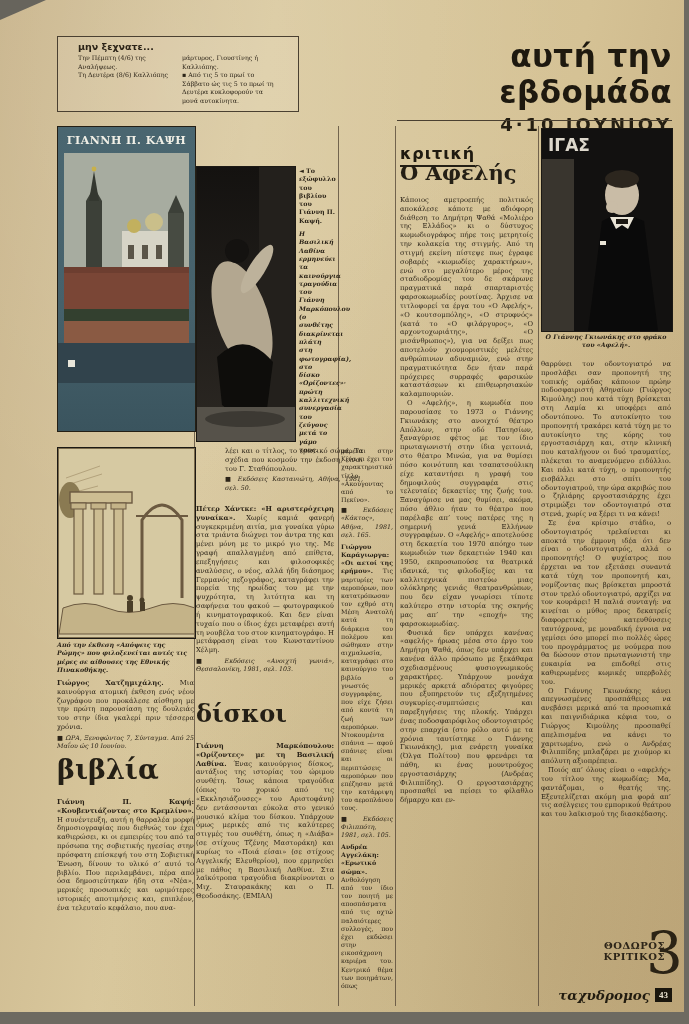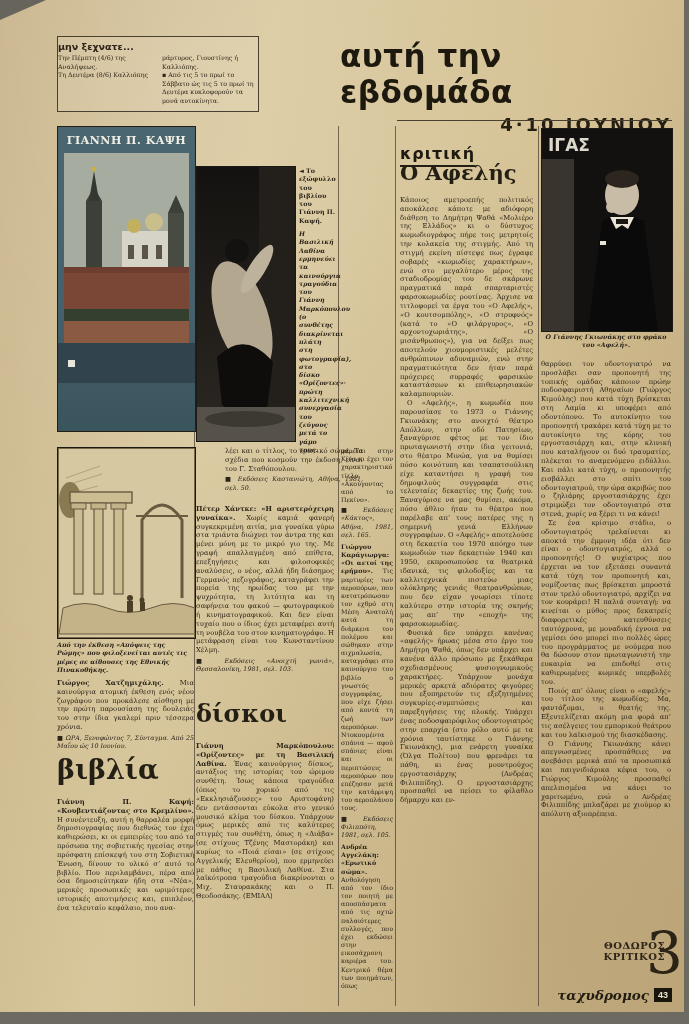--- a/index.html
+++ b/index.html
@@ -20,38 +20,38 @@
   .vrule{position:absolute;width:1px;background:#584a38;opacity:.8;}
   .hrule{position:absolute;height:1px;background:#4a4031;}
   .body-text{font-size:6.8px;line-height:1.3;text-align:justify;}
   .body-text p{margin:0;text-indent:7px;}
   .body-text p.noindent{text-indent:0;}
   .lead{font-weight:bold;}
   .credit{font-size:6.3px;font-style:italic;margin-top:2px;text-indent:0 !important;}
   .caption{font-size:6.3px;font-weight:bold;font-style:italic;line-height:1.32;}
   .sec-heading{font-family:"DejaVu Serif", serif;font-weight:bold;color:#241f15;}
   .clip{overflow:hidden;}
-  .reminder{border:1px solid #4a4031;padding:4px 0;background:rgba(255,250,235,0.10);}
+  .reminder{border:1px solid #4a4031;padding:4px 20px;background:rgba(255,250,235,0.10);}
   .reminder .title{font-weight:bold;font-size:9.5px;font-family:"DejaVu Sans", sans-serif;margin-bottom:2px;}
   .reminder .cols{display:flex;gap:8px;font-size:6.3px;line-height:1.35;}
   .reminder .col{flex:1;}
-  .week-title{font-family:"DejaVu Sans", sans-serif;font-weight:bold;font-size:31px;letter-spacing:.5px;color:#1e190f;}
+  .week-title{font-family:"DejaVu Sans", sans-serif;font-weight:bold;font-size:31px;letter-spacing:.5px;color:#1e190f;text-align:right;}
   .week-dates{font-family:"DejaVu Sans", sans-serif;font-weight:bold;font-size:18px;letter-spacing:3px;text-align:right;margin-top:4px;color:#241e12;}
   .cover{background:linear-gradient(#4a6670 0%, #46616b 60%, #3a545e 100%);border:1px solid #241f15;}
   .cover-author{color:#f0efe6;font-weight:bold;font-size:11px;text-align:center;letter-spacing:.5px;padding-top:7px;}
   .cover-title{font-weight:bold;font-size:12.5px;text-align:center;letter-spacing:1px;line-height:1.15;margin-top:5px;
     color:rgba(235,242,242,0.22);-webkit-text-stroke:0.7px #cdd8d8;}
   .cover-photo{display:block;margin:6px auto 0 auto;}
   .cover-bottom{height:40px;margin-top:0;background:#31434c;display:flex;align-items:center;padding-left:10px;}
   .cover-logo{width:7px;height:7px;background:#e8e6da;}
   .photo-frame{border:1px solid #1c1914;}
   .sig{font-weight:bold;font-size:10px;text-align:right;letter-spacing:.5px;}
   .big-number{font-family:"DejaVu Serif", serif;font-size:58px;color:#2b2315;line-height:1;}
   .footer-brand{font-style:italic;font-weight:bold;font-size:13.5px;font-family:"DejaVu Serif", serif;color:#221c10;}
-  .footer-issuebox{background:#1a160d;color:#e9e2cf;font-family:Liberation Sans, sans-serif;
+  .footer-issuebox{background:#1a160d;color:#e9e2cf;font-family:Liberation Serif, serif;
     font-weight:bold;font-size:9px;padding:2px 4px;margin-left:5px;}
   .kritiki{font-family:"DejaVu Sans", sans-serif;font-weight:bold;font-size:16px;letter-spacing:1px;
     border-bottom:2.5px solid #241f15;display:inline-block;padding-bottom:2px;color:#1f1a10;}
   .afelis-title{font-weight:bold;font-size:21px;color:#241f15;}
   .corner-tl{position:absolute;left:0;top:0;width:0;height:0;
     border-left:46px solid #67645c;border-bottom:20px solid transparent;}
   .edge-bottom{position:absolute;left:0;top:1012px;width:689px;height:12px;background:#6d6a61;}
   .edge-right{position:absolute;left:684px;top:0;width:5px;height:1024px;background:#6d6a61;}
 </style>
 </head>
@@ -209,22 +209,22 @@
   <polygon points="68,88 92,88 88,132 72,132" fill="#e9e4d6"></polygon>
   <path d="M46 202 L60 92 L68 88 L74 100 L80 96 L86 100 L92 88 L102 92 L116 202 Z" fill="#0a0a0a"></path>
   <rect x="74" y="90" width="12" height="5" fill="#1a1712"></rect>
   <rect x="58" y="112" width="6" height="4" fill="#e9e4d6"></rect>
 </svg>
 <div class="abs caption" style="left:541px;top:333px;width:130px;text-align:center;">Ο Γιάννης Γκιωνάκης στο φράκο του «Αφελή».</div>
 
 <div class="abs body-text clip" style="left:541px;top:360px;width:130px;height:576px;">
   <p class="noindent">θαρρύνει τον οδοντογιατρό να προσλάβει σαν προπονητή της τοπικής ομάδας κάποιον πρώην ποδοσφαιριστή Αθηναίων (Γιώργος Κιμούλης) που κατά τύχη βρίσκεται στη Λαμία κι υποφέρει από οδοντόπονο. Το αυτοκίνητο του προπονητή τρακάρει κατά τύχη με το αυτοκίνητο της κόρης του εργοστασιάρχη και, στην κλινική που καταλήγουν οι δυό τραυματίες, πλέκεται το αναμενόμενο ειδύλλιο. Και πάλι κατά τύχη, ο προπονητής εισβάλλει στο σπίτι του οδοντογιατρού, την ώρα ακριβώς που ο ζηλιάρης εργοστασιάρχης έχει στριμώξει τον οδοντογιατρό στα στενά, χωρίς να ξέρει τι να κάνει!</p>
   <p>Σε ένα κρίσιμο στάδιο, ο οδοντογιατρός τρελαίνεται κι αποκτά την έμμονη ιδέα ότι δεν είναι ο οδοντογιατρός, αλλά ο προπονητής! Ο ψυχίατρος που έρχεται να τον εξετάσει συναντά κατά τύχη τον προπονητή και, νομίζοντας πως βρίσκεται μπροστά στον τρελό οδοντογιατρό, αρχίζει να τον κουράρει! Η παλιά συνταγή: να κινείται ο μύθος προς δεκατρείς διαφορετικές κατευθύνσεις ταυτόχρονα, με μοναδική έγνοια να γεμίσει όσο μπορεί πιο πολλές ώρες του προγράμματος με νούμερα που θα δώσουν στον πρωταγωνιστή την ευκαιρία να επιδοθεί στις καθιερωμένες κωμικές υπερβολές του.</p>
+  <p>Ο Γιάννης Γκιωνάκης κάνει απεγνωσμένες προσπάθειες να ανεβάσει μερικά από τα προσωπικά και παιγνιδιάρικα κέφια του, ο Γιώργος Κιμούλης προσπαθεί απελπισμένα να κάνει το χαριτωμένο, ενώ ο Ανδρέας Φιλιππίδης μπλαζάρει με χιούμορ κι απόλυτη αξιοπρέπεια.</p>
   <p>Ποιός απ’ όλους είναι ο «αφελής» του τίτλου της κωμωδίας; Μα, φαντάζομαι, ο θεατής της. Εξευτελίζεται ακόμη μια φορά απ’ τις ασέλγειες του εμπορικού θεάτρου και του λαϊκισμού της διασκέδασης.</p>
-  <p>Ο Γιάννης Γκιωνάκης κάνει απεγνωσμένες προσπάθειες να ανεβάσει μερικά από τα προσωπικά και παιγνιδιάρικα κέφια του, ο Γιώργος Κιμούλης προσπαθεί απελπισμένα να κάνει το χαριτωμένο, ενώ ο Ανδρέας Φιλιππίδης μπλαζάρει με χιούμορ κι απόλυτη αξιοπρέπεια.</p>
 </div>
 <div class="abs sig" style="left:541px;top:940px;width:124px;">ΘΟΔΩΡΟΣ ΚΡΙΤΙΚΟΣ</div>
 
 <div class="abs big-number" style="left:646px;top:924px;">3</div>
 <div class="abs" style="left:540px;top:987px;width:132px;display:flex;justify-content:flex-end;align-items:center;">
   <span class="footer-brand">ταχυδρομος</span>
   <span class="footer-issuebox">43</span>
 </div>
 
 </body></html>

